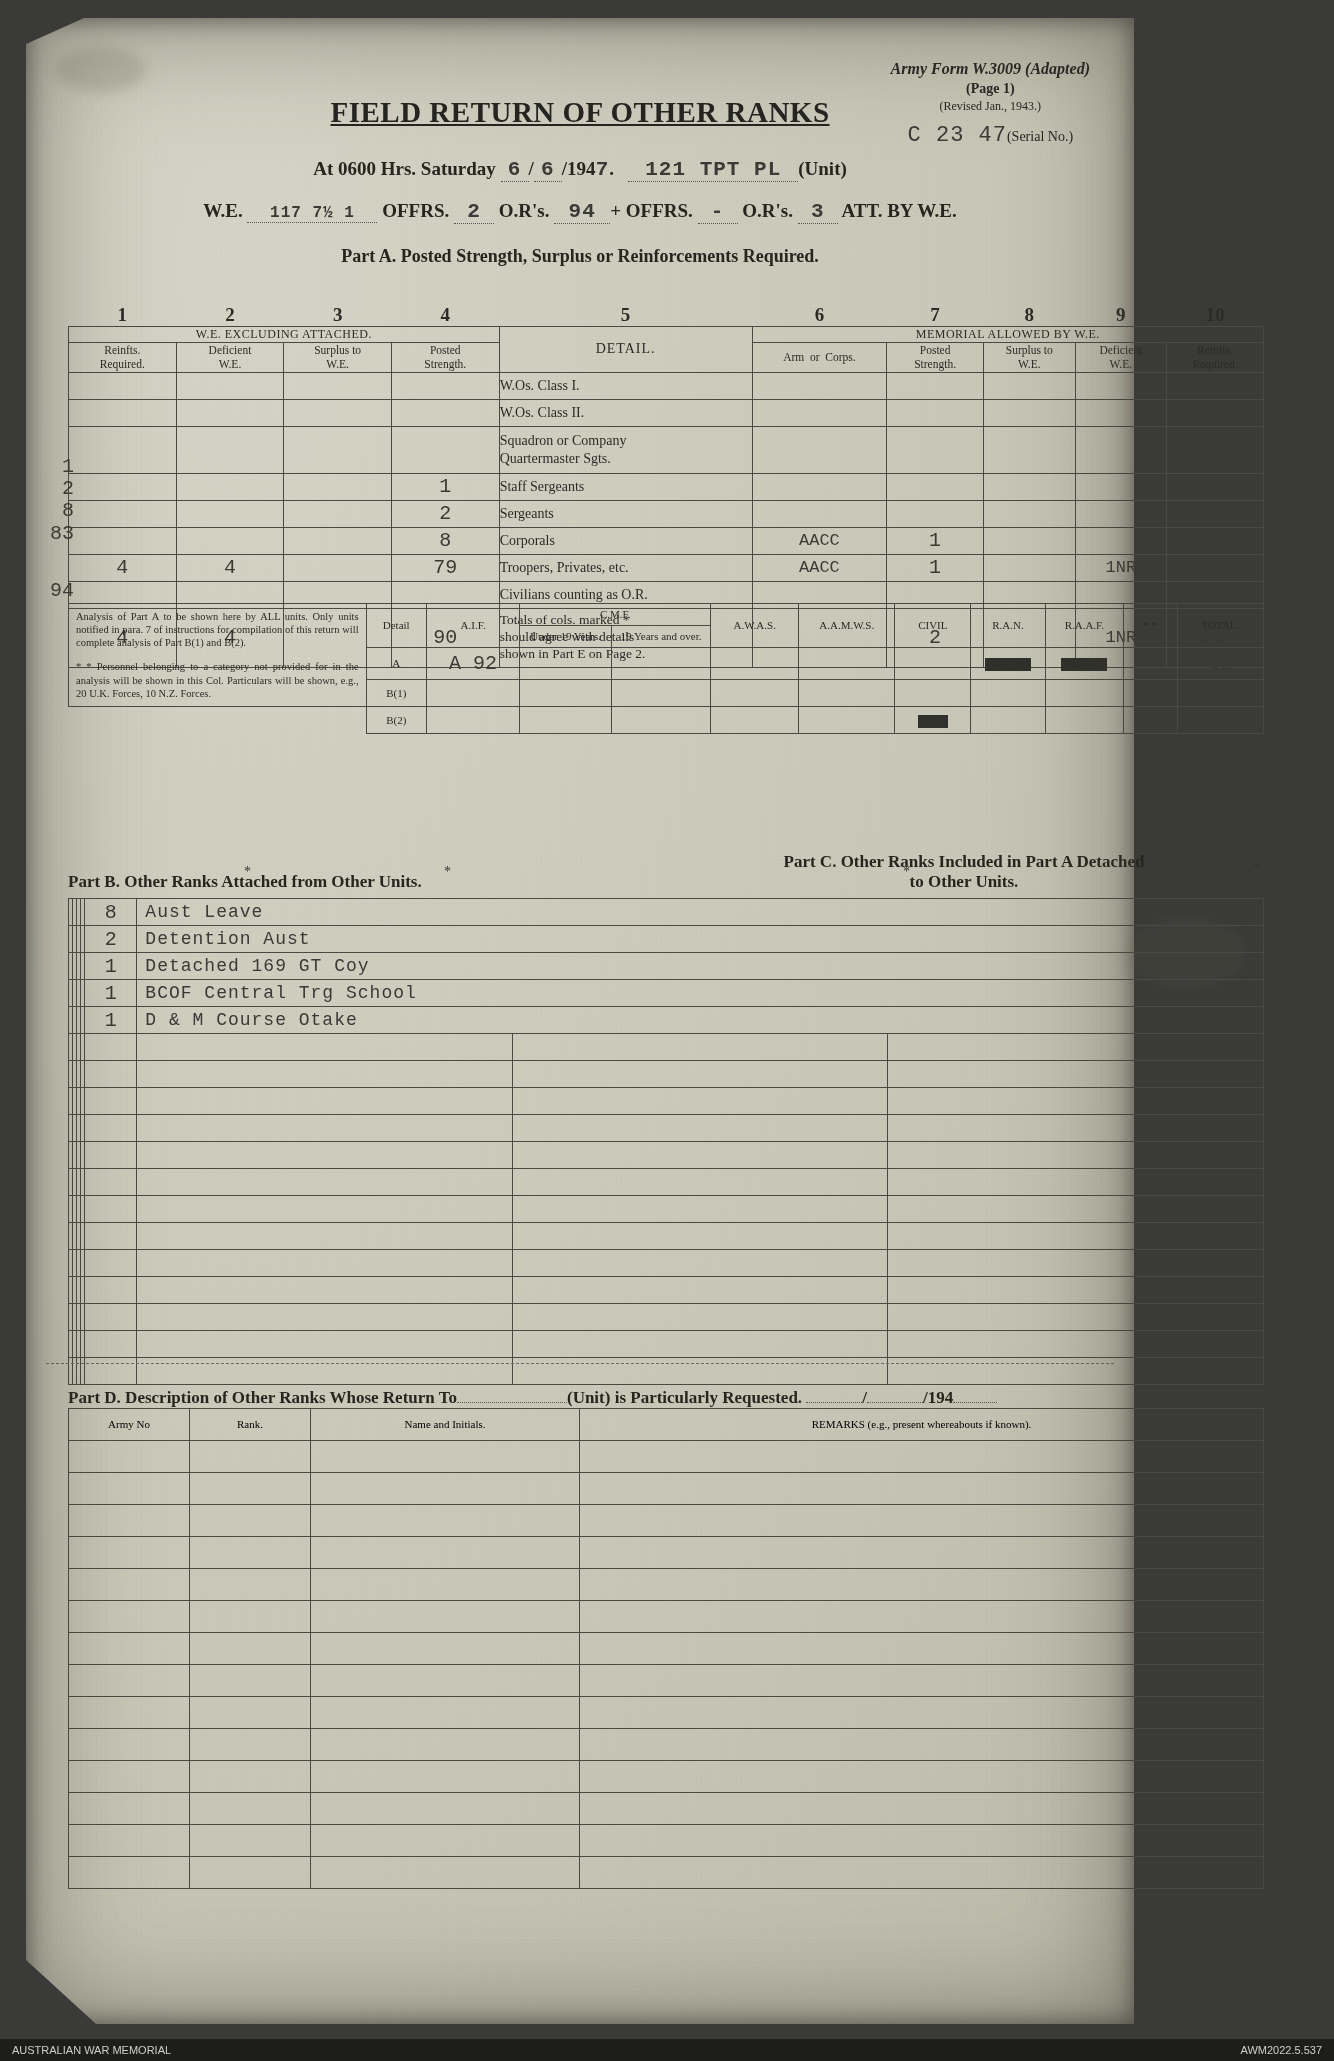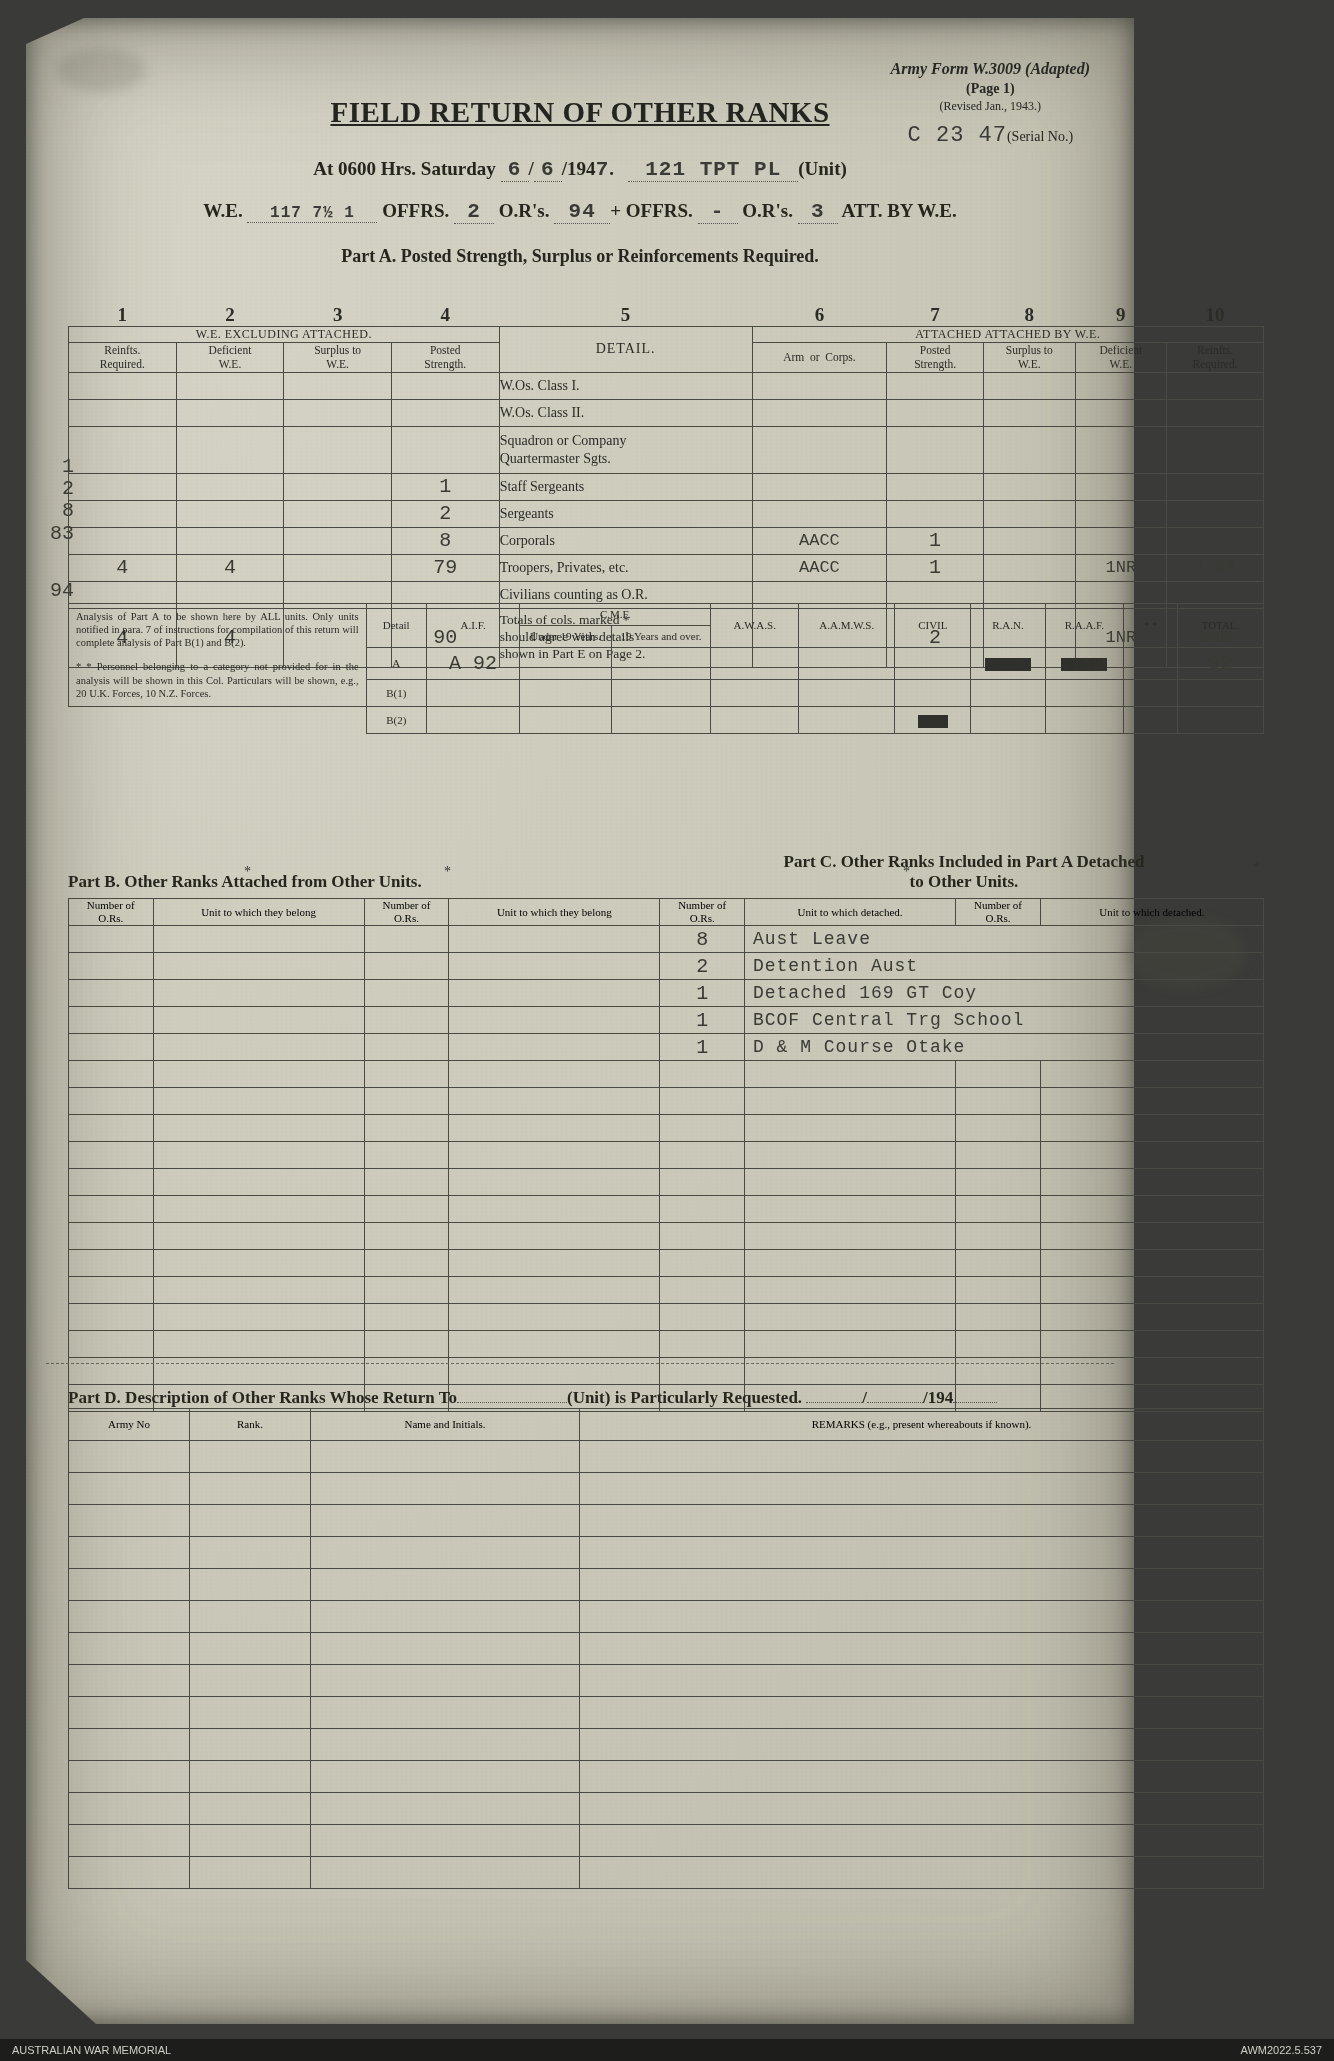--- a/index.html
+++ b/index.html
@@ -114,21 +114,21 @@
           <td class="colnum" style="width:235px">5</td>
           <td class="colnum" style="width:125px">6</td>
           <td class="colnum" style="width:90px">7</td>
           <td class="colnum" style="width:85px">8</td>
           <td class="colnum" style="width:85px">9</td>
           <td class="colnum" style="width:90px">10</td>
         </tr>
         <tr>
           <td class="spanhdr" colspan="4">W.E. EXCLUDING ATTACHED.</td>
           <td class="spanhdr" rowspan="2" style="font-size:14px;letter-spacing:1px;">DETAIL.</td>
-          <td class="spanhdr" colspan="5">ATTACHED ATTACHED BY W.E.</td>
+          <td class="spanhdr" colspan="5">MEMORIAL ALLOWED BY W.E.</td>
         </tr>
         <tr>
           <td class="hdrcell">Reinfts.<br>Required.</td>
           <td class="hdrcell">Deficient<br>W.E.</td>
           <td class="hdrcell">Surplus to<br>W.E.</td>
           <td class="hdrcell">Posted<br>Strength.</td>
           <td class="hdrcell">Arm &nbsp;or&nbsp; Corps.</td>
           <td class="hdrcell">Posted<br>Strength.</td>
           <td class="hdrcell">Surplus to<br>W.E.</td>
           <td class="hdrcell">Deficient<br>W.E.</td>
@@ -332,30 +332,20 @@
       <div style="display:flex;justify-content:space-between;align-items:flex-end;">
         <div class="bc-title" style="width:580px;">Part B.   Other Ranks Attached from Other Units.</div>
         <div style="width:600px;text-align:center;">
           <div class="bc-title">Part C.   Other Ranks Included in Part A Detached</div>
           <div class="bc-title">to Other Units.</div>
         </div>
       </div>
 
       <table class="bctbl" style="margin-top:6px;">
         <tbody>
-            <tr>
-          <td class="bch" style="width:84px">Number of<br>O.Rs.</td>
-          <td class="bch" style="width:212px">Unit to which they belong</td>
-          <td class="bch" style="width:84px">Number of<br>O.Rs.</td>
-          <td class="bch" style="width:212px">Unit to which they belong</td>
-          <td class="bch" style="width:84px">Number of<br>O.Rs.</td>
-          <td class="bch" style="width:212px">Unit to which detached.</td>
-          <td class="bch" style="width:84px">Number of<br>O.Rs.</td>
-          <td class="bch" style="width:224px">Unit to which detached.</td>
-        </tr>
         <tr>
           <td></td>
               <td></td>
           <td></td>
               <td></td>
           <td class="cellhand">8</td>
           <td class="hand" style="font-size:18px;padding-left:8px;" colspan="3">Aust Leave</td>
         </tr>
         <tr>
           <td></td>

